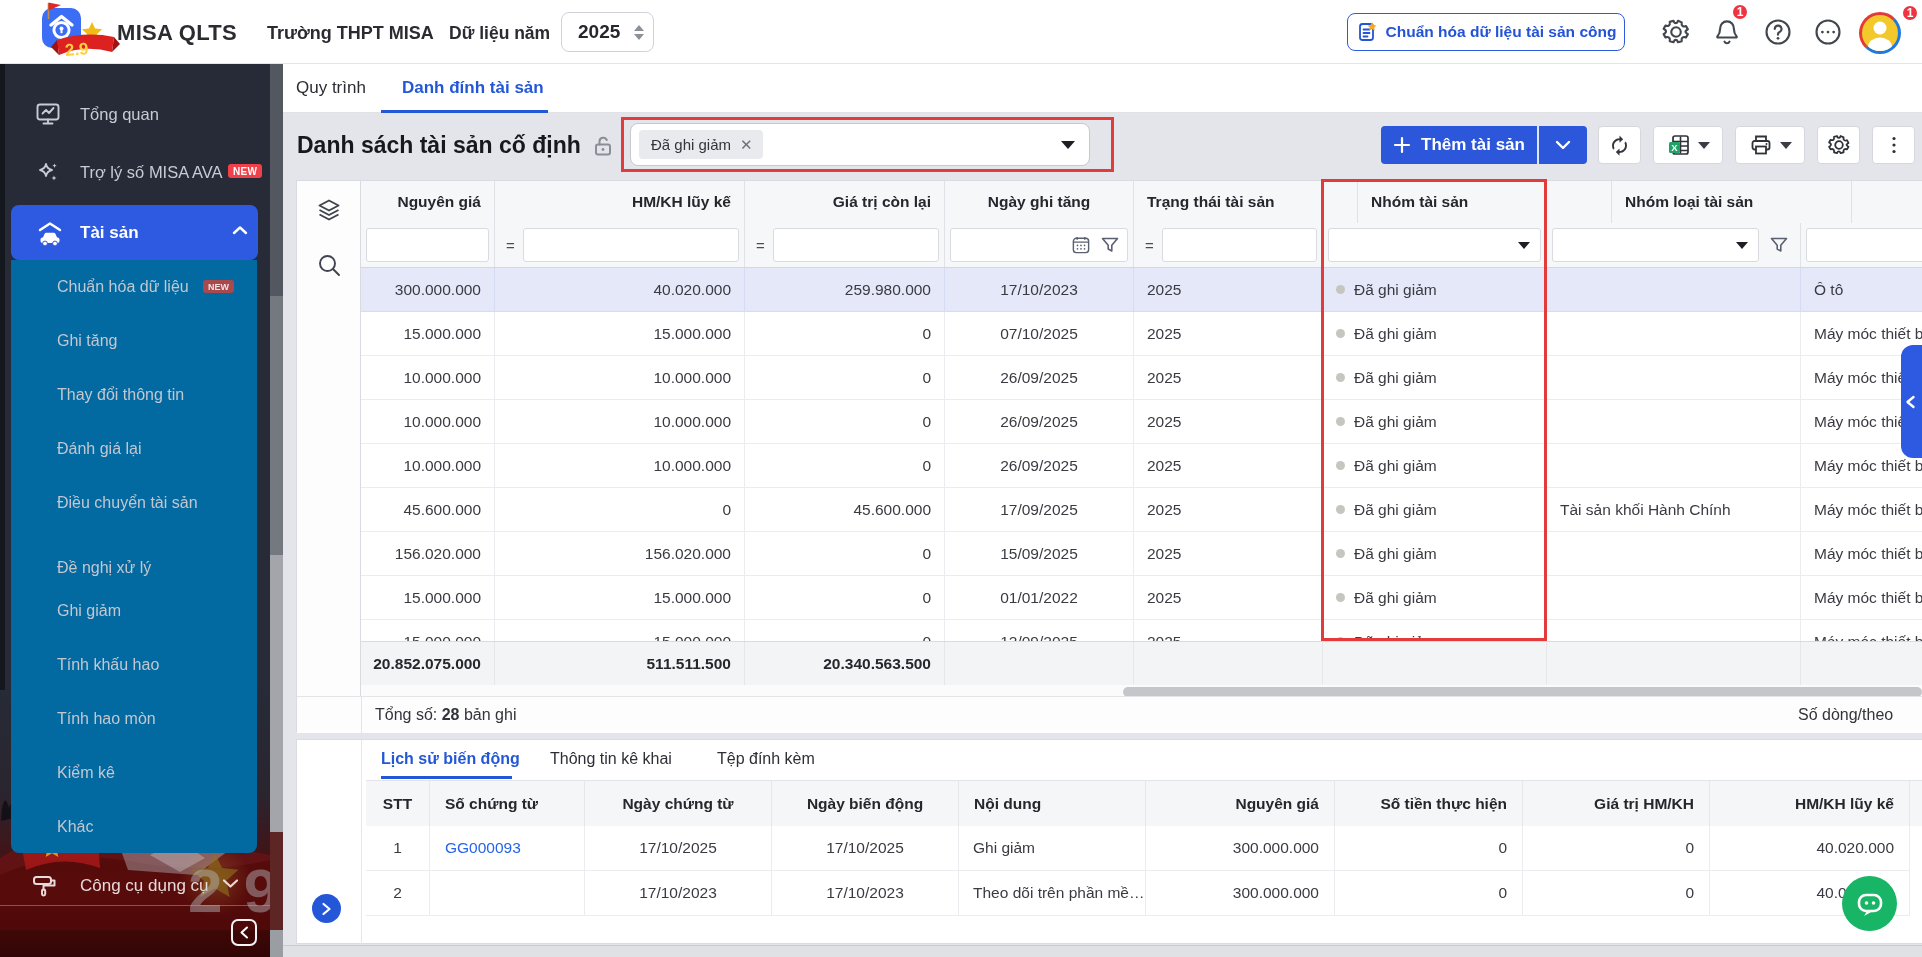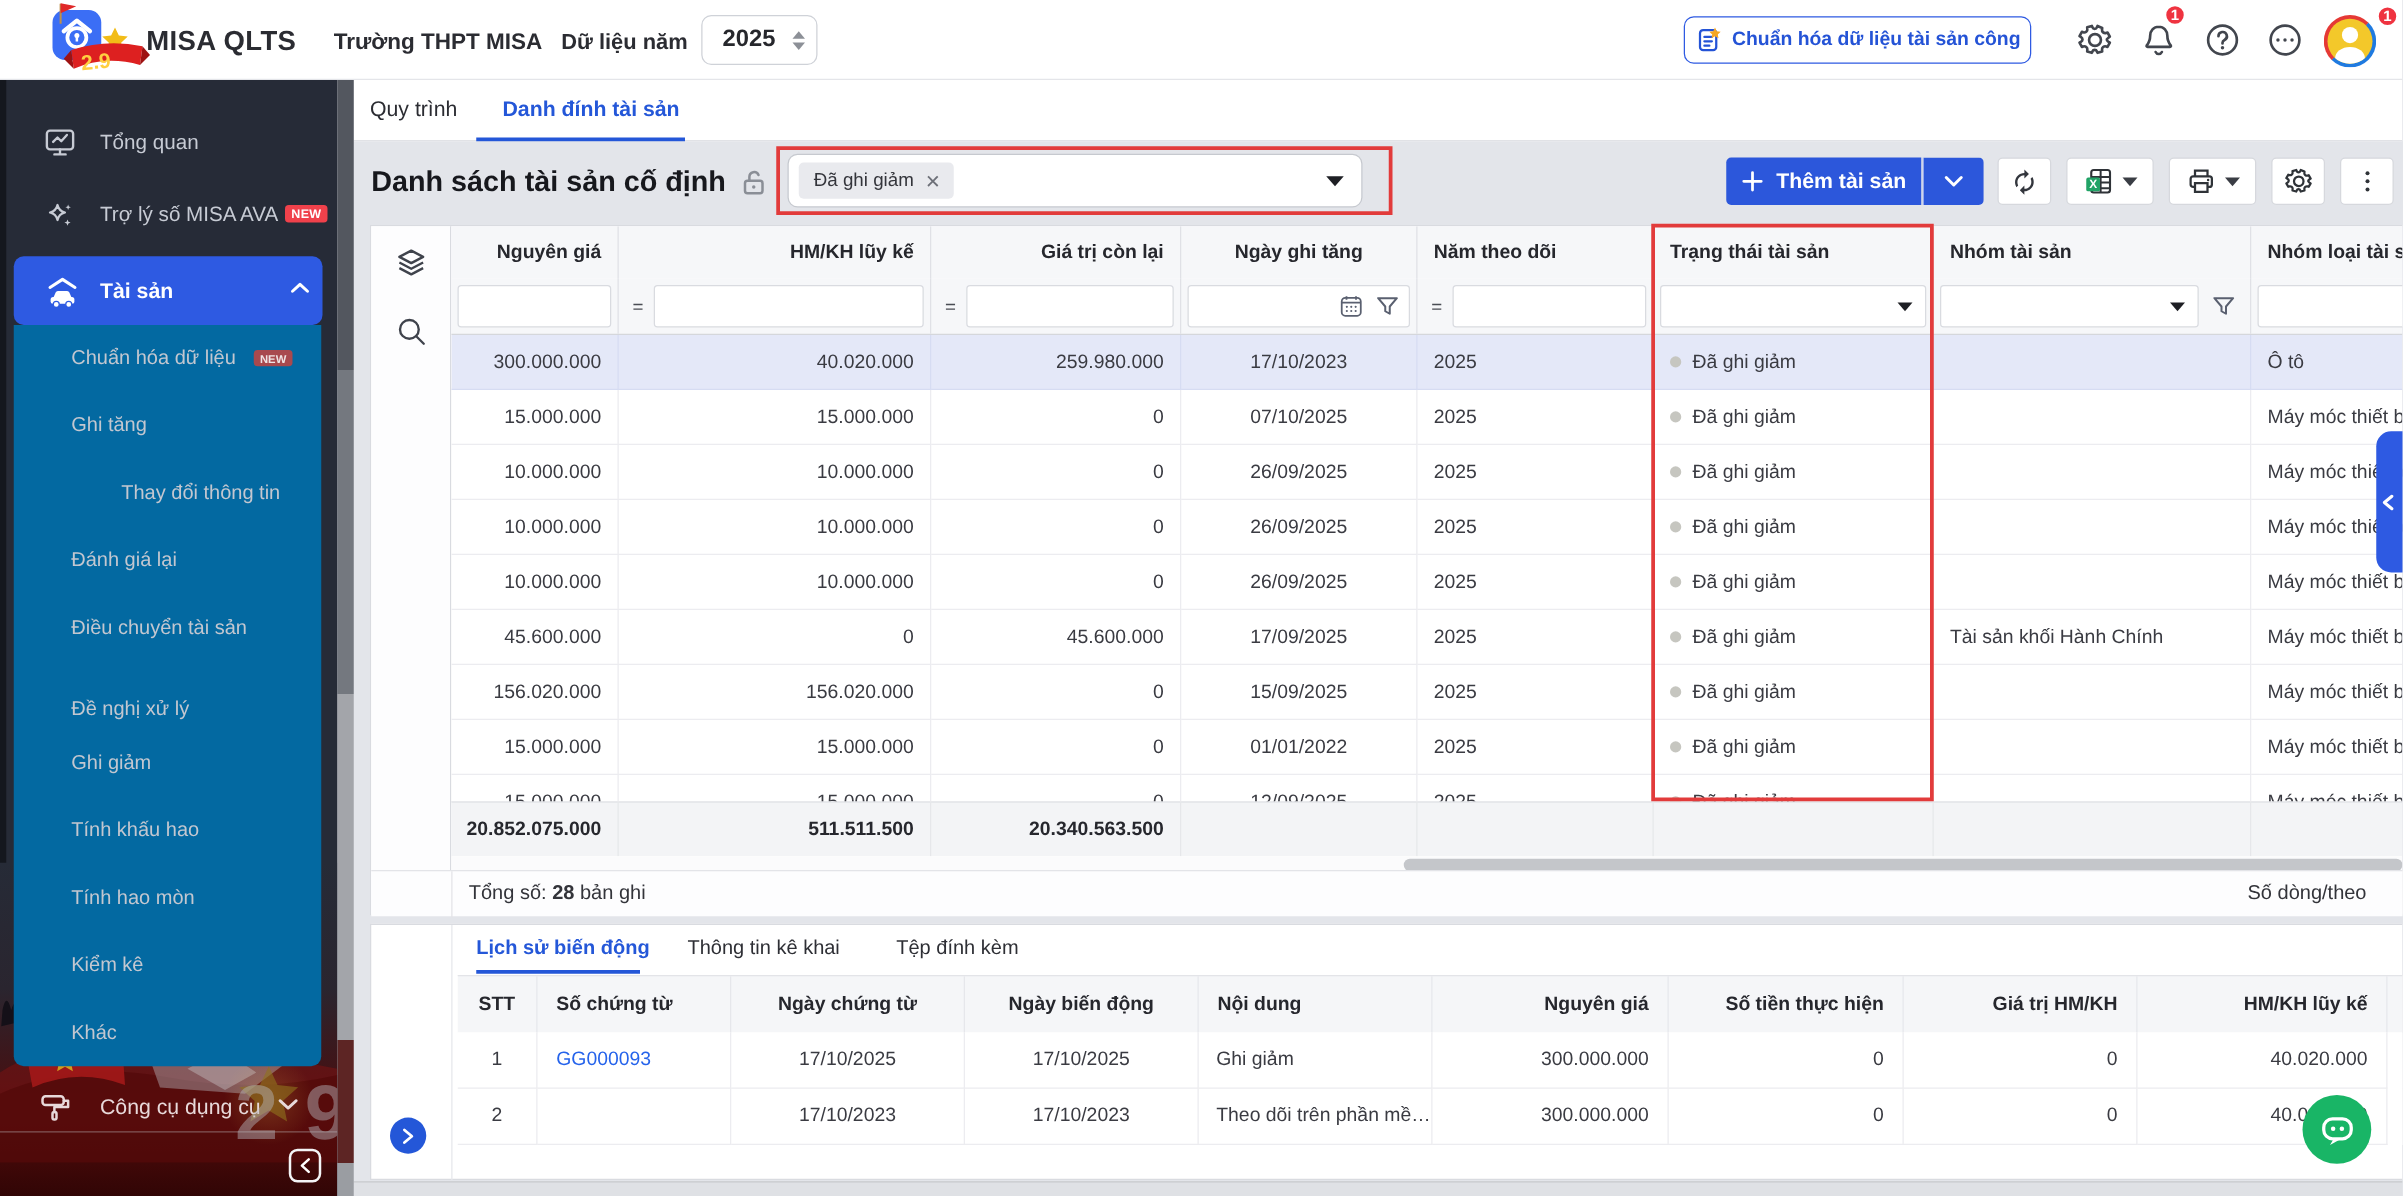--- a/index.html
+++ b/index.html
@@ -294,21 +294,21 @@
 
   <div class="abs" id="submenu">
       <div class="subitem" style="top: 0px;">
         <span style="position: relative;">Chuẩn hóa dữ liệu</span>
         <span id="sub-new">NEW</span>
       </div>
       <div class="subitem" style="top: 54px;">
         <span style="position: relative;">Ghi tăng</span>
       </div>
       <div class="subitem" style="top: 108px;">
-        <span style="position: relative; margin-left: 40px;">Thay đổi thông tin</span>
+        <span style="position: relative;">Thay đổi thông tin</span>
       </div>
       <div class="subitem" style="top: 162px;">
         <span style="position: relative;">Đánh giá lại</span>
       </div>
       <div class="subitem" style="top: 216px;">
         <span style="position: relative;">Điều chuyển tài sản</span>
       </div>
       <div class="subitem" style="top: 270px;">
         <span style="position: relative; margin-top: 22px;">Đề nghị xử lý</span>
       </div>
@@ -449,23 +449,20 @@
           <span>Nguyên giá</span>
         </div>
         <div class="hcell" style="width: 250px; justify-content: flex-end;">
           <span>HM/KH lũy kế</span>
         </div>
         <div class="hcell" style="width: 200px; justify-content: flex-end;">
           <span>Giá trị còn lại</span>
         </div>
         <div class="hcell" style="width: 189px; justify-content: center;">
           <span>Ngày ghi tăng</span>
-        </div>
-        <div class="hcell" style="width: 189px; justify-content: flex-start;">
-          <span>Năm theo dõi</span>
         </div>
         <div class="hcell" style="width: 224px; justify-content: flex-start;">
           <span>Trạng thái tài sản</span>
         </div>
         <div class="hcell" style="width: 254px; justify-content: flex-start;">
           <span>Nhóm tài sản</span>
         </div>
         <div class="hcell" style="width: 240px; justify-content: flex-start;">
           <span>Nhóm loại tài sản</span>
         </div>

